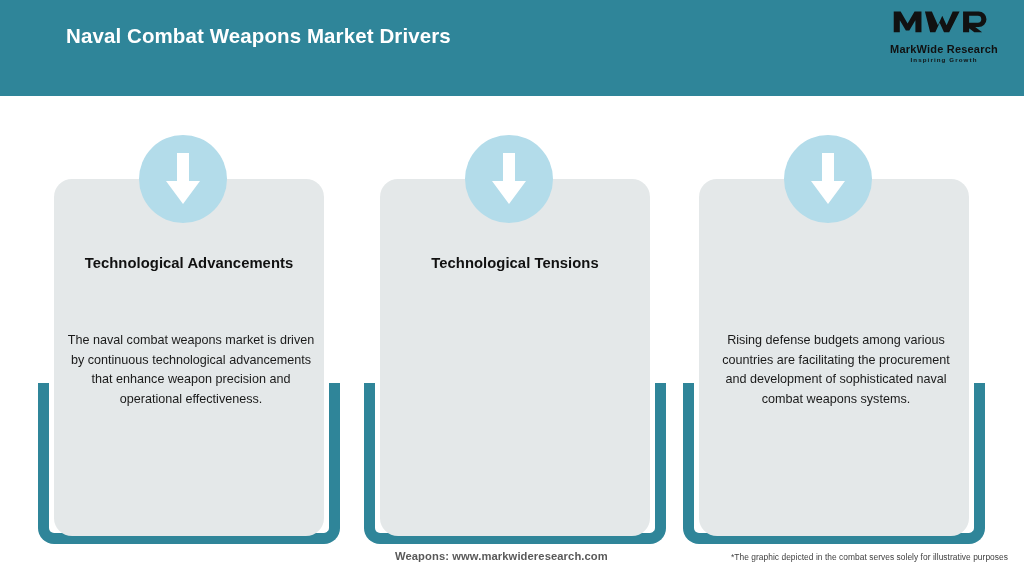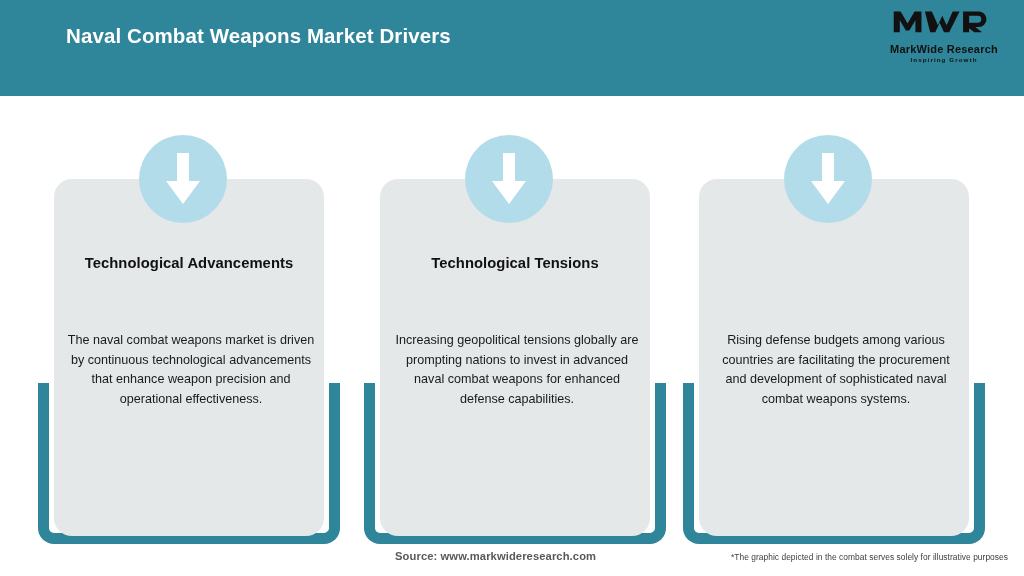--- a/index.html
+++ b/index.html
@@ -212,21 +212,20 @@
       <svg viewBox="0 0 38 56">
         <polygon points="13,2 25,2 25,30 36,30 19,53 2,30 13,30" fill="#ffffff"></polygon>
       </svg>
     </div>
   </div>
 
   <div class="card-wrap c1">
     <div class="card-frame"></div>
     <div class="card-body">
       <div class="card-title">Technological Tensions</div>
-      <div class="card-text">Increasing geopolitical tensions globally are prompting nations to invest in advanced naval combat weapons for enhanced defense capabilities.</div>
     </div>
     <div class="arrow-badge">
       <svg viewBox="0 0 38 56">
         <polygon points="13,2 25,2 25,30 36,30 19,53 2,30 13,30" fill="#ffffff"></polygon>
       </svg>
     </div>
   </div>
 
   <div class="card-wrap c2">
     <div class="card-frame"></div>
@@ -236,15 +235,15 @@
     <div class="arrow-badge">
       <svg viewBox="0 0 38 56">
         <polygon points="13,2 25,2 25,30 36,30 19,53 2,30 13,30" fill="#ffffff"></polygon>
       </svg>
     </div>
   </div>
 
 </div>
 
 <div class="footer">
-  <div class="source">Source: www.markwideresearch.com</div>
+  <div class="source">Weapons: www.markwideresearch.com</div>
   <div class="disclaimer">*The graphic depicted in the combat serves solely for illustrative purposes</div>
 </div>
 
 </body></html>

